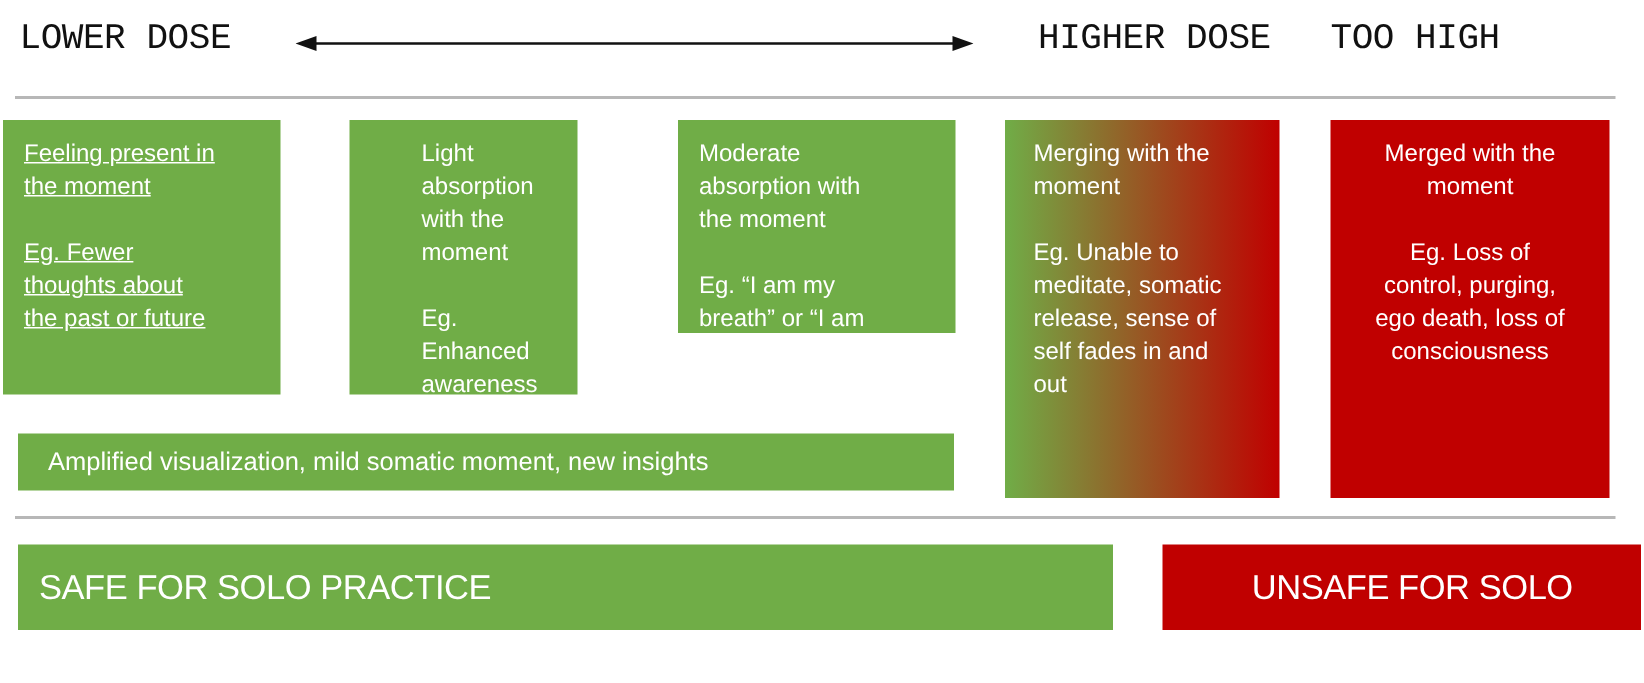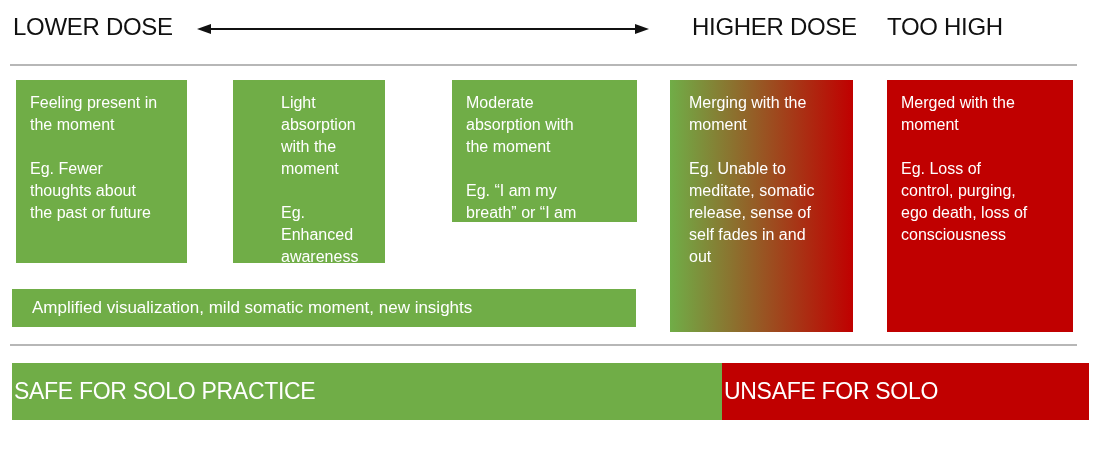--- a/index.html
+++ b/index.html
@@ -12,20 +12,21 @@
     overflow: hidden;
   }
   .hdr {
     position: absolute;
     top: 14px;
     font-size: 24px;
     line-height: 26px;
     letter-spacing: -0.3px;
     color: #111111;
     white-space: nowrap;
+    font-family: Liberation Mono, monospace;
   }
   .hdr-lower  { left: 13px;  }
   .hdr-higher { left: 692px; }
   .hdr-toohigh{ left: 887px; }
   .arrow-svg {
     position: absolute;
     left: 197px;
     top: 21px;
     width: 452px;
     height: 16px;
@@ -43,23 +44,23 @@
     position: absolute;
     top: 80px;
     box-sizing: border-box;
     padding: 12px 14px;
     color: #ffffff;
     font-size: 16px;
     line-height: 22px;
     white-space: pre-line;
   }
   .bg-green { background: #70AD47; }
-  .bg-red   { background: #C00000; }
+  .bg-red   { background: #C00000; text-align: center; }
   .bg-gradient { background: linear-gradient(to right, #70AD47, #C00000); padding-left: 19px; }
-  .box-1 { left: 16px;  width: 171px; height: 183px; }
+  .box-1 { left: 2px;  width: 185px; height: 183px; text-decoration: underline; }
   .box-2 { left: 233px; width: 152px; height: 183px; padding-left: 48px; }
   .box-3 { left: 452px; width: 185px; height: 142px; }
   .box-4 { left: 670px; width: 183px; height: 252px; }
   .box-5 { left: 887px; width: 186px; height: 252px; }
   .strip {
     position: absolute;
     left: 12px;
     top: 289px;
     width: 624px;
     height: 38px;
@@ -68,29 +69,29 @@
     color: #ffffff;
     font-size: 17px;
     line-height: 38px;
     white-space: nowrap;
   }
   .footer-bar {
     position: absolute;
     top: 363px;
     height: 57px;
     box-sizing: border-box;
-    padding-left: 2px;
+    padding-left: 14px;
     color: #ffffff;
     font-size: 23px;
     line-height: 57px;
     letter-spacing: -0.3px;
     white-space: nowrap;
   }
   .footer-safe   { left: 12px;  width: 730px; }
-  .footer-unsafe { left: 722px; width: 367px; }
+  .footer-unsafe { left: 775px; width: 319px; }
 </style>
 </head>
 <body>
 
 <div class="canvas">
 
   <div class="hdr hdr-lower">LOWER DOSE</div>
 
   <svg class="arrow-svg" viewBox="0 0 452 16" aria-hidden="true">
     <line x1="12" y1="8" x2="440" y2="8" stroke="#111111" stroke-width="1.8"></line>

